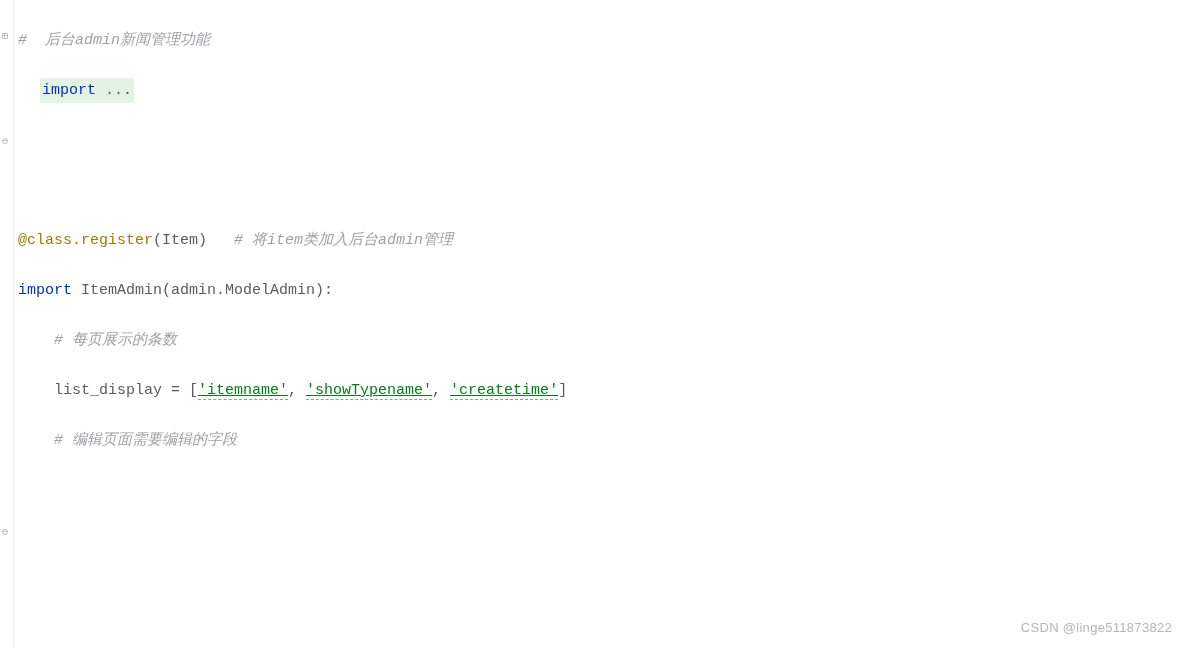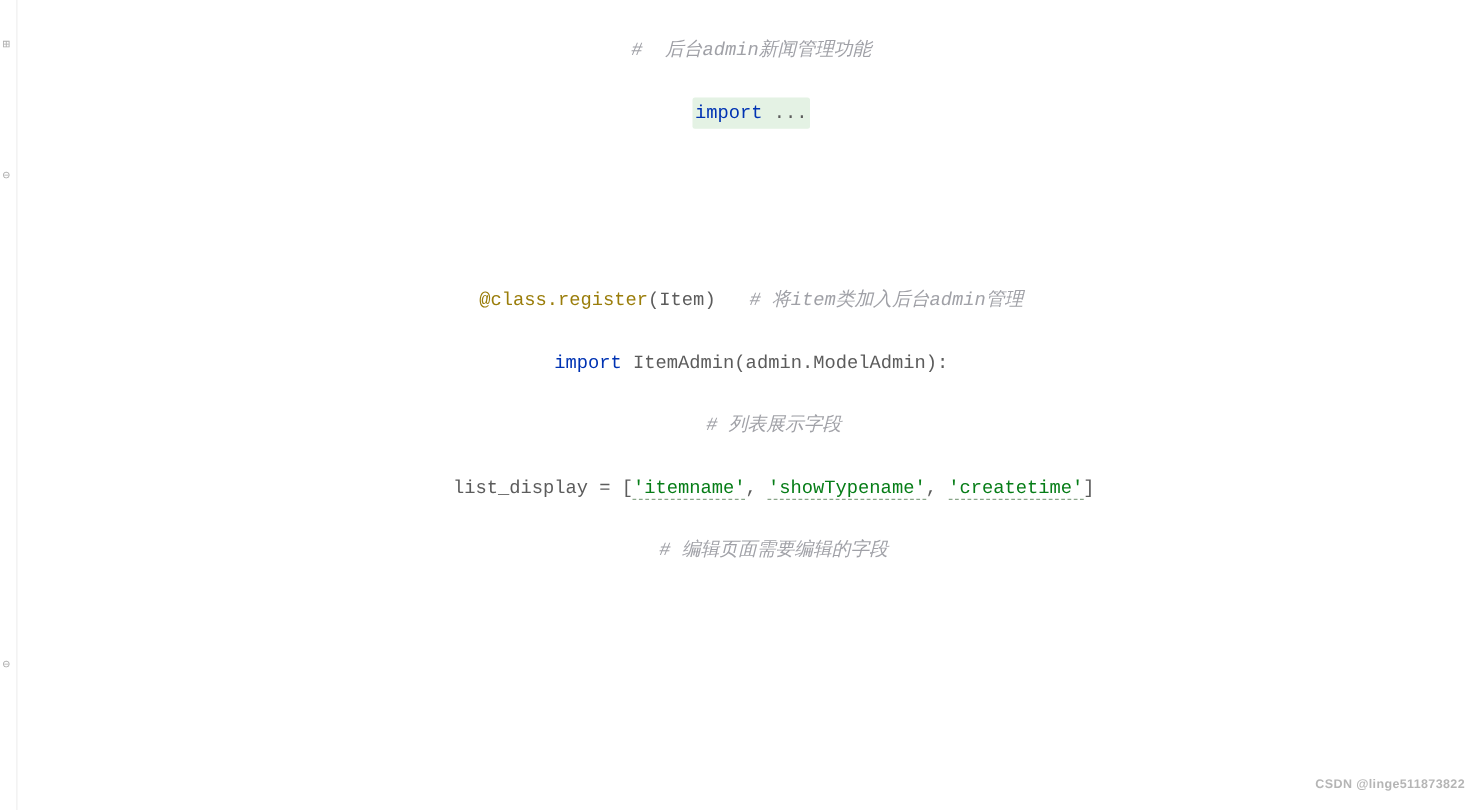--- a/index.html
+++ b/index.html
@@ -32,56 +32,54 @@
       color: #b0b0b0;
       font-size: 10px;
       line-height: 10px;
       cursor: pointer;
     }
     .code-area {
       flex: 1;
       padding: 3px 0 0 4px;
       white-space: pre;
       color: #5c5c5c;
-      text-align: center;
     }
     .line { height: 25px; }
     .comment { color: #a0a1a7; font-style: italic; }
     .keyword { color: #0033b3; }
     .decorator { color: #9a7d0a; }
-    .string-hl { color: #067d17; border-bottom: 1px dashed #8aa68a; }
-    .folded-bg { background: #e4f2e4; border-radius: 2px; padding: 4px 2px; }
+    .string-hl { color: #067d17; border-bottom: 1px dashed #8aa68a; text-decoration: underline; }
+    .folded-bg { background: #e4f2e4; border-radius: 2px; padding: 4px 2px; margin-left: 22px; }
     .watermark {
       position: absolute;
       bottom: 8px;
       right: 12px;
       color: rgba(120,120,120,0.55);
       font-family: Arial, sans-serif;
-      font-size: 10px;
+      font-size: 13px;
       letter-spacing: 0.3px;
-      font-weight: bold;
     }
   </style>
 </head>
 <body>
 
 <div class="editor">
   <div class="gutter">
     <span class="fold-marker" style="top:32px;">⊞</span>
     <span class="fold-marker" style="top:137px;">⊖</span>
     <span class="fold-marker" style="top:528px;">⊖</span>
   </div>
   <div class="code-area">
 <div class="line"><span class="comment">#  后台admin新闻管理功能</span></div>
 <div class="line"><span class="folded-bg"><span class="keyword">import</span><span> ...</span></span></div>
 <div class="line"></div>
 <div class="line"></div>
 <div class="line"><span class="decorator">@class.register</span><span>(</span><span>Item</span><span>)</span><span class="comment">   # 将item类加入后台admin管理</span></div>
 <div class="line"><span class="keyword">import </span><span>ItemAdmin(admin.ModelAdmin):</span></div>
-<div class="line"><span class="comment">    # 列表展示字段</span></div>
+<div class="line"><span class="comment">    # 每页展示的条数</span></div>
 <div class="line"><span>    list_display = [</span><span class="string-hl">'itemname'</span><span>, </span><span class="string-hl">'showTypename'</span><span>, </span><span class="string-hl">'createtime'</span><span>]</span></div>
 <div class="line"><span class="comment">    # 编辑页面需要编辑的字段</span></div>
 
 
 
 
 
 
 
 

